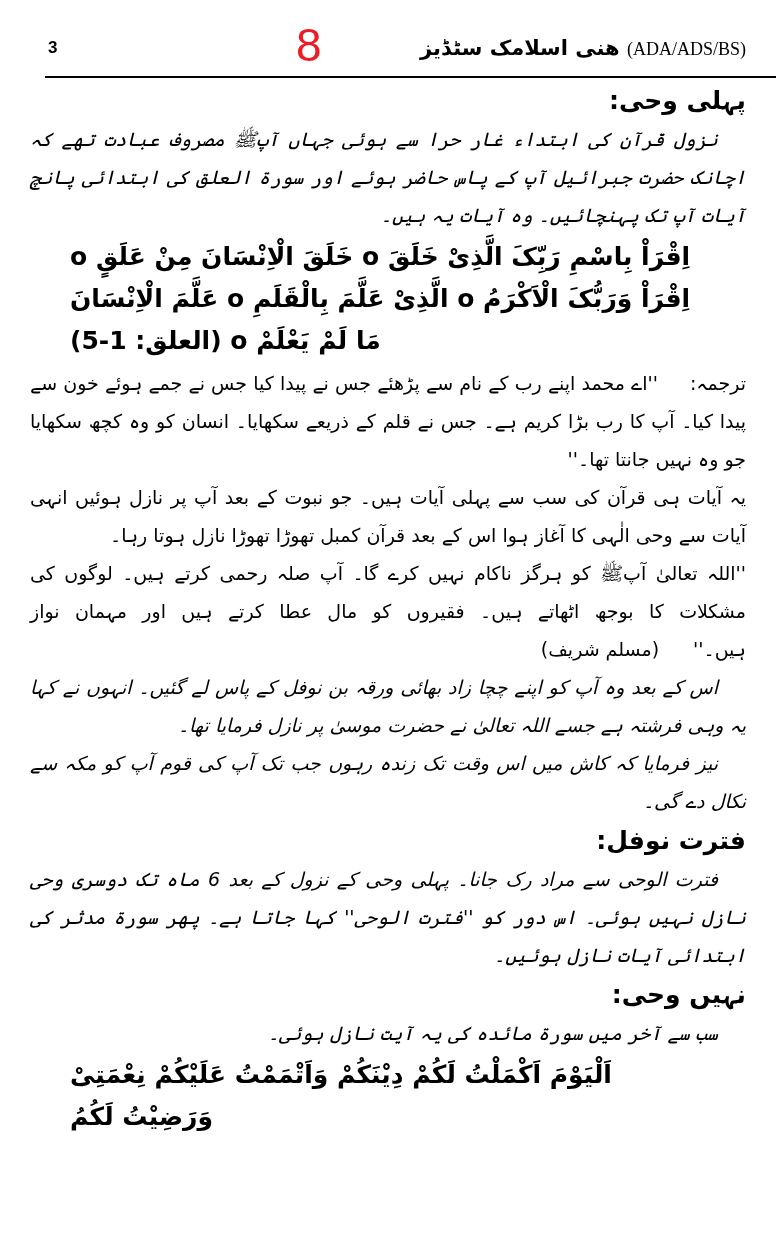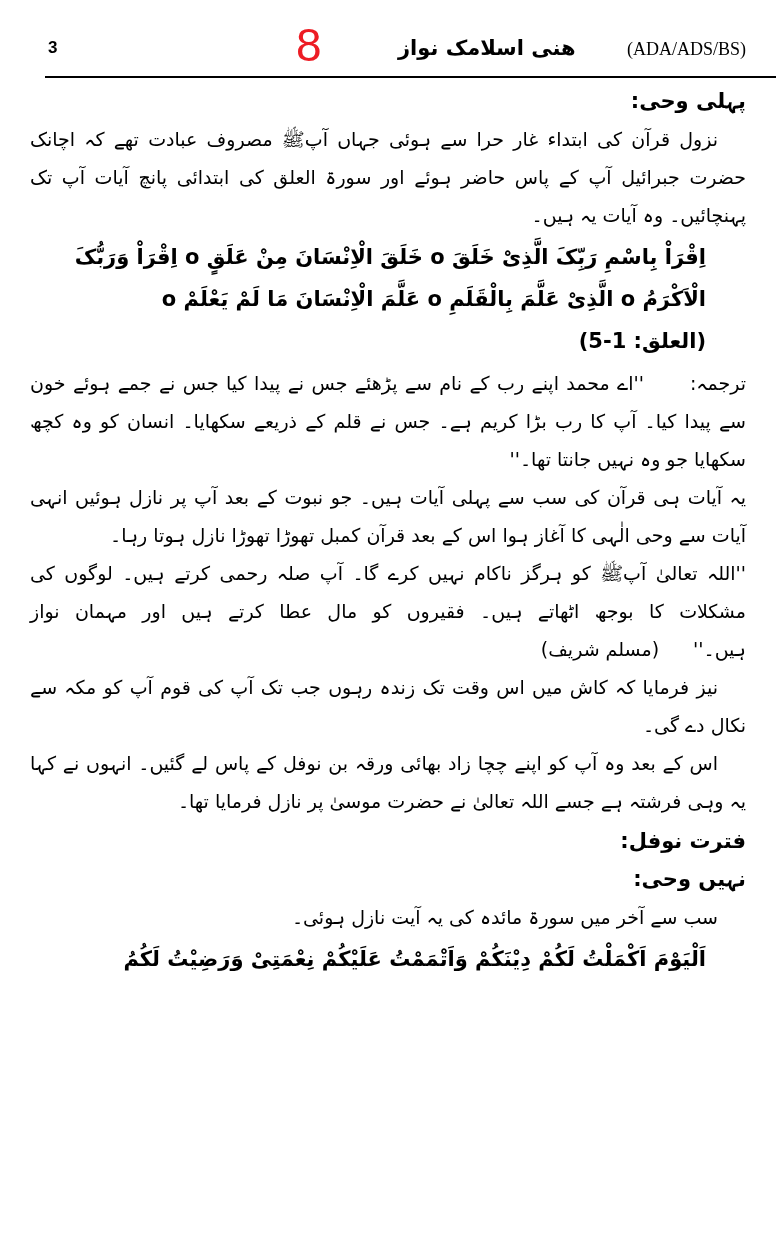--- a/index.html
+++ b/index.html
@@ -27,60 +27,60 @@
     color:#ed1c24;
   }
   .book-title{
     position:absolute;right:30px;top:36px;
     direction:rtl;unicode-bidi:embed;
     font-size:21px;font-weight:700;
     white-space:nowrap;
   }
   .book-title .latin{
     font-family:"Liberation Serif", serif;
-    font-weight:400;font-size:18px;margin-left:44px;
+    font-weight:400;font-size:18px;
   }
   .header-rule{
     position:absolute;left:45px;right:0;top:76px;
     border-top:2.5px solid #000;
   }
   
   .content{
     direction:rtl;
     padding:2px 30px 0 30px;
     font-size:19px;
     line-height:38px;
     text-align:justify;
   }
   .heading{
-    font-size:21px;font-weight:700;
+    font-size:25px;font-weight:700;
     text-align:right;line-height:34px;
     margin:4px 0 2px 0;
   }
   p{margin:0;}
-  .indent{text-indent:28px;}
+  .indent{text-indent:28px;font-style:italic;}
   .verse{
     direction:rtl;
-    font-weight:700;font-size:21px;
-    line-height:42px;text-align:right;
+    font-weight:700;font-size:25px;
+    line-height:42px;text-align:left;
     margin:2px 40px;
   }
   .vref1{font-weight:700;white-space:nowrap;}
-  .trans-row .t-label{margin-left:46px;}
+  .trans-row .t-label{margin-left:32px;}
   .src-ref{margin-right:34px;white-space:nowrap;margin-top:34px;}
 </style>
 </head>
 <body>
 
 <div class="page">
 
   <div class="header">
     <div class="page-num">3</div>
     <div class="lesson-num">8</div>
-    <div class="book-title"><span class="latin">(ADA/ADS/BS)</span> <span>ھنی اسلامک نواز</span></div>
+    <div class="book-title"><span class="latin">(ADA/ADS/BS)</span> <span>ھنی اسلامک سٹڈیز</span></div>
     <div class="header-rule"></div>
   </div>
 
   <div class="content">
 
     <div class="heading">پہلی وحی:</div>
 
     <p class="indent">نزول قرآن کی ابتداء غار حرا سے ہوئی جہاں آپﷺ مصروف عبادت تھے کہ اچانک حضرت جبرائیل آپ کے پاس حاضر ہوئے اور سورۃ العلق کی ابتدائی پانچ آیات آپ تک پہنچائیں۔ وہ آیات یہ ہیں۔</p>
 
     <div class="verse">
@@ -88,26 +88,27 @@
       <span class="vref1">(العلق: 1-5)</span>
     </div>
 
     <p class="trans-row"><span class="t-label">ترجمہ:</span><span>''اے محمد اپنے رب کے نام سے پڑھئے جس نے پیدا کیا جس نے جمے ہوئے خون سے پیدا کیا۔ آپ کا رب بڑا کریم ہے۔ جس نے قلم کے ذریعے سکھایا۔ انسان کو وہ کچھ سکھایا جو وہ نہیں جانتا تھا۔''</span></p>
 
     <p>یہ آیات ہی قرآن کی سب سے پہلی آیات ہیں۔ جو نبوت کے بعد آپ پر نازل ہوئیں انہی آیات سے وحی الٰہی کا آغاز ہوا اس کے بعد قرآن کمبل تھوڑا تھوڑا نازل ہوتا رہا۔</p>
 
 
     <p><span>''اللہ تعالیٰ آپﷺ کو ہرگز ناکام نہیں کرے گا۔ آپ صلہ رحمی کرتے ہیں۔ لوگوں کی مشکلات کا بوجھ اٹھاتے ہیں۔ فقیروں کو مال عطا کرتے ہیں اور مہمان نواز ہیں۔''</span><span class="src-ref">(مسلم شریف)</span></p>
 
+    <p class="indent">اس کے بعد وہ آپ کو اپنے چچا زاد بھائی ورقہ بن نوفل کے پاس لے گئیں۔ انہوں نے کہا یہ وہی فرشتہ ہے جسے اللہ تعالیٰ نے حضرت موسیٰ پر نازل فرمایا تھا۔</p>
+
     <p class="indent">نیز فرمایا کہ کاش میں اس وقت تک زندہ رہوں جب تک آپ کی قوم آپ کو مکہ سے نکال دے گی۔</p>
-
-    <p class="indent">اس کے بعد وہ آپ کو اپنے چچا زاد بھائی ورقہ بن نوفل کے پاس لے گئیں۔ انہوں نے کہا یہ وہی فرشتہ ہے جسے اللہ تعالیٰ نے حضرت موسیٰ پر نازل فرمایا تھا۔</p>
 
     <div class="heading">فترت نوفل:</div>
 
+    <p class="indent">فترت الوحی سے مراد رک جانا۔ پہلی وحی کے نزول کے بعد 6 ماہ تک دوسری وحی نازل نہیں ہوئی۔ اس دور کو ''فترت الوحی'' کہا جاتا ہے۔ پھر سورۃ مدثر کی ابتدائی آیات نازل ہوئیں۔</p>
 
     <div class="heading">نہیں وحی:</div>
 
     <p class="indent">سب سے آخر میں سورۃ مائدہ کی یہ آیت نازل ہوئی۔</p>
 
     <div class="verse">
       <div>اَلْیَوْمَ اَکْمَلْتُ لَکُمْ دِیْنَکُمْ وَاَتْمَمْتُ عَلَیْکُمْ نِعْمَتِیْ وَرَضِیْتُ لَکُمُ</div>
 
     </div>
 

